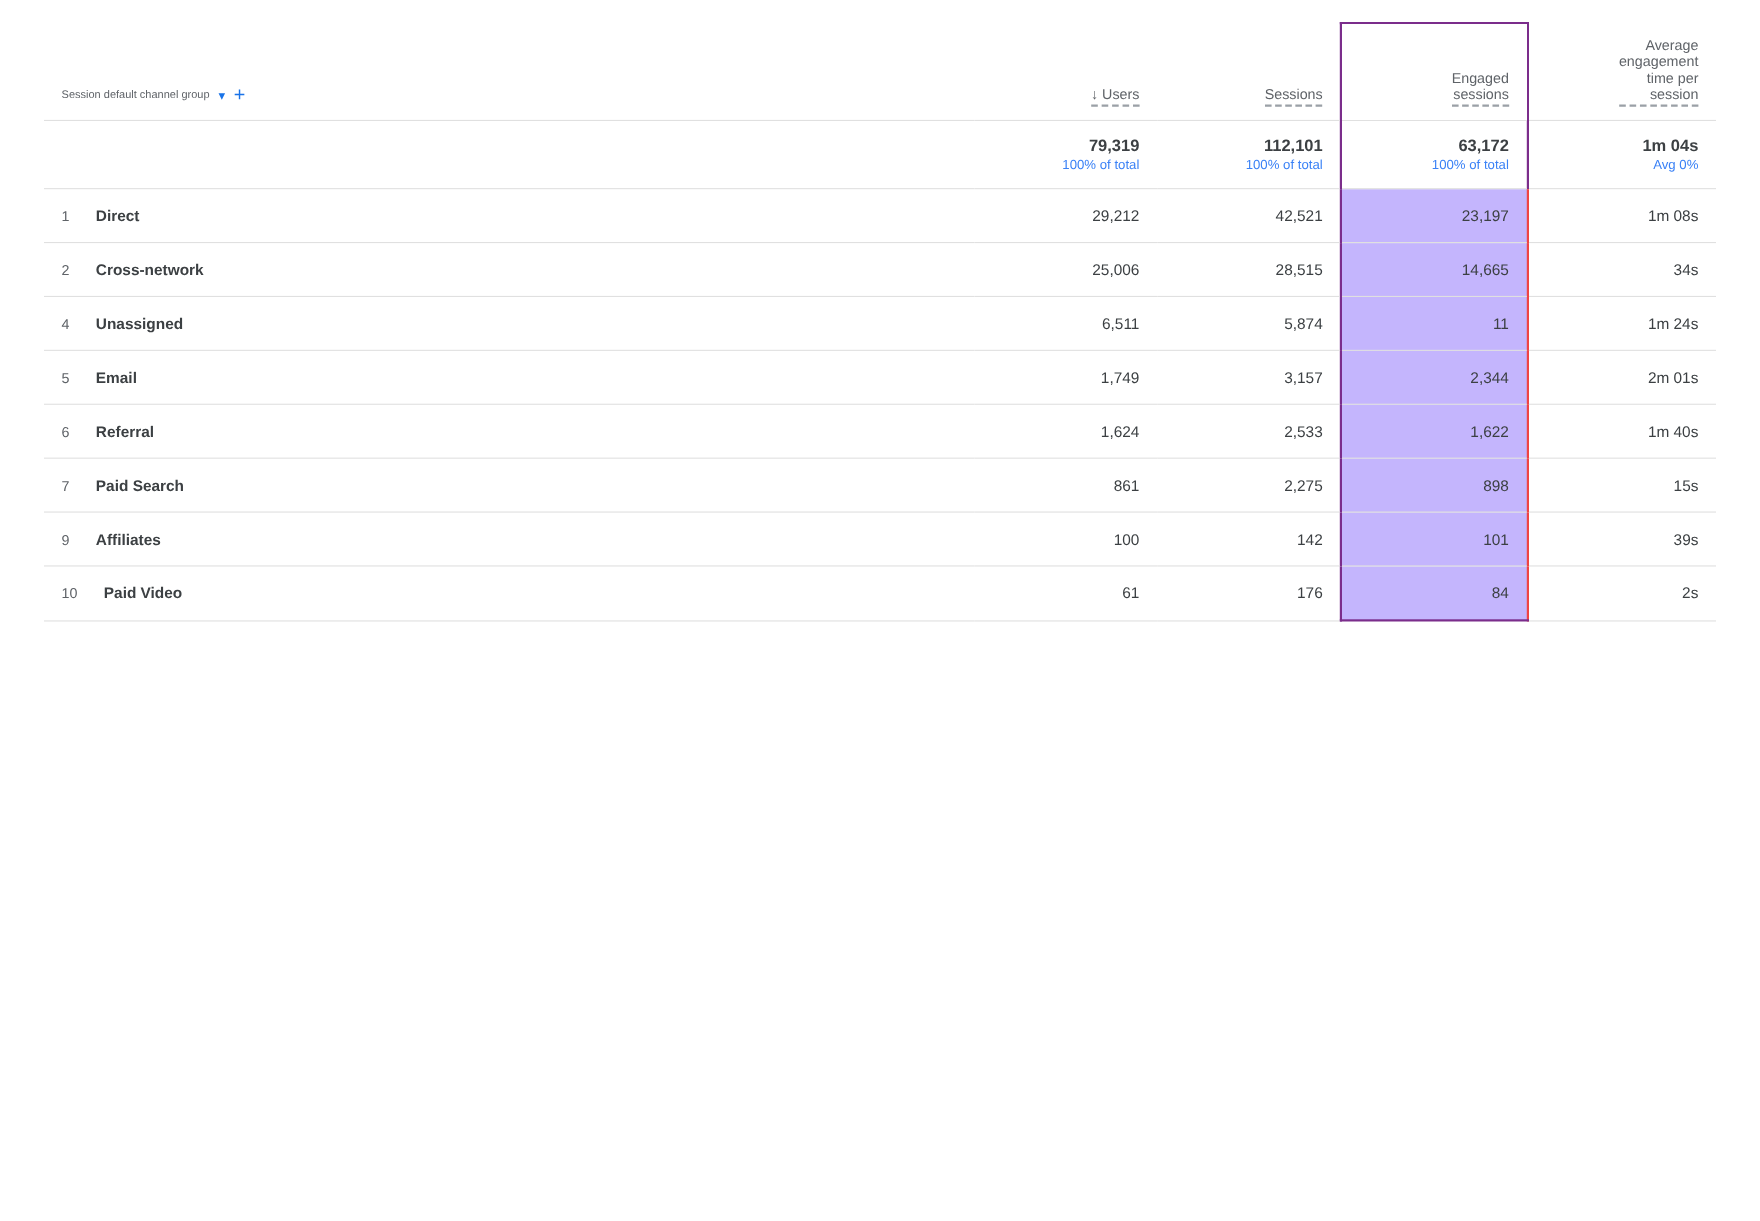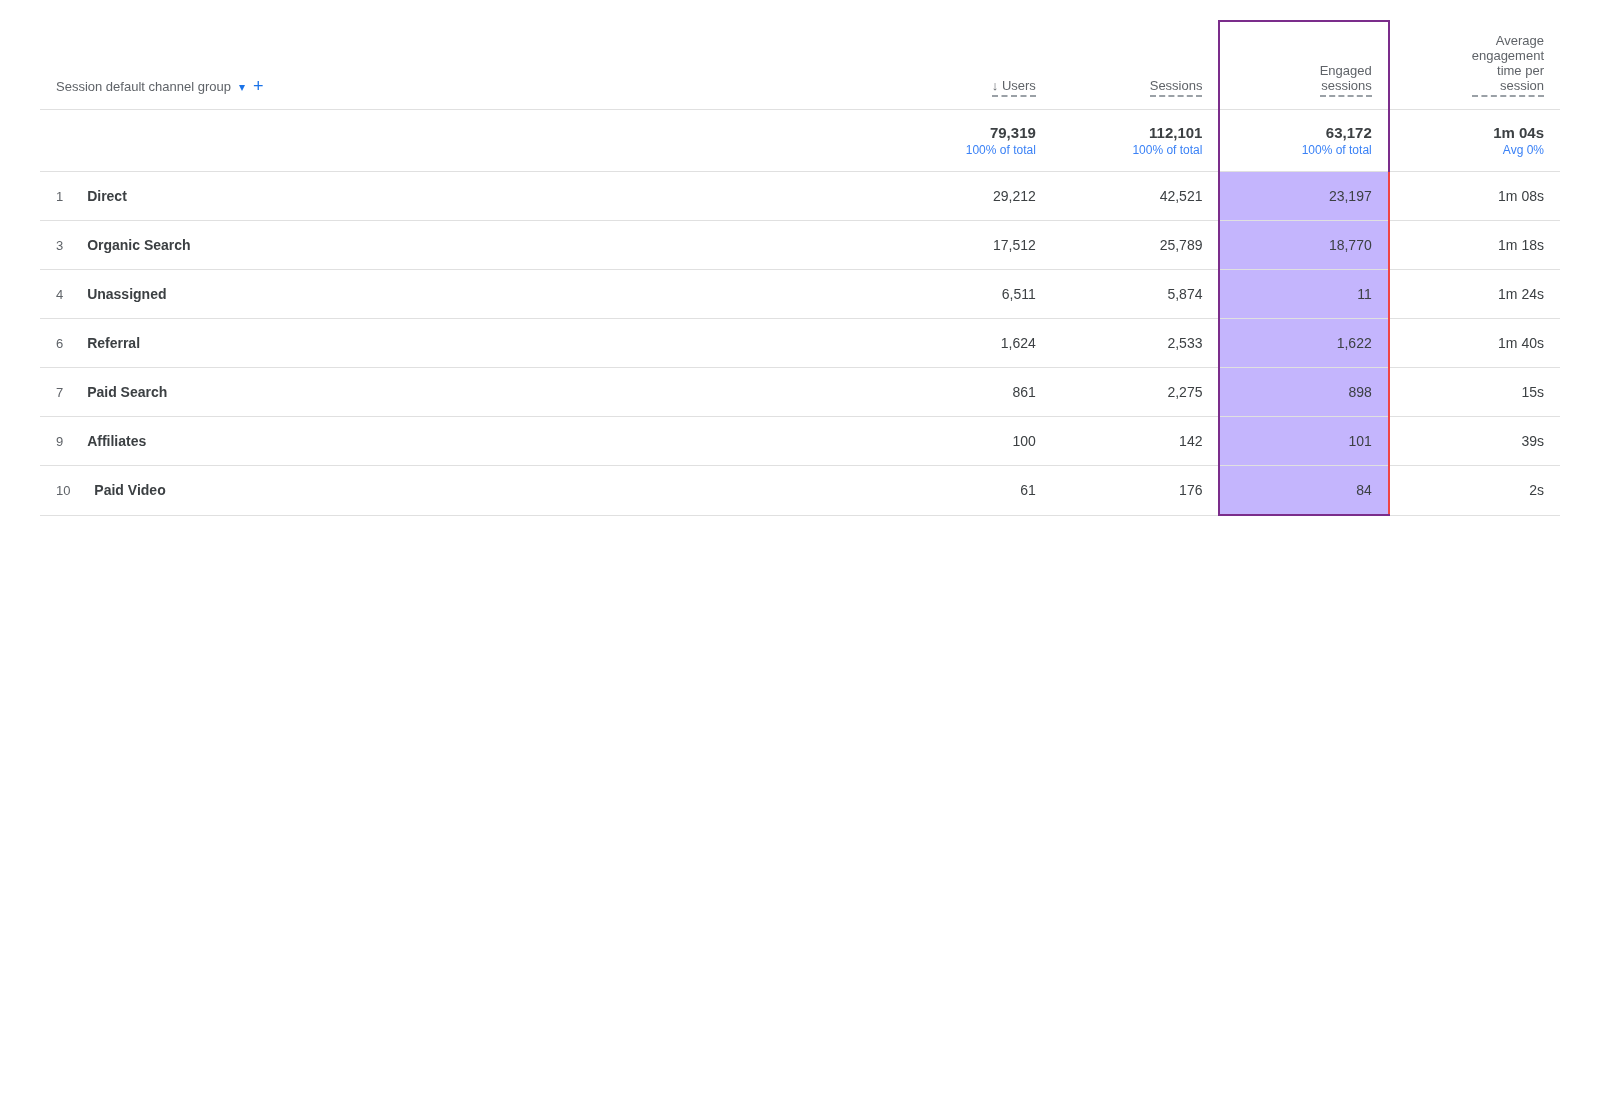--- a/index.html
+++ b/index.html
@@ -127,21 +127,21 @@
 
     
     .header-dim-area {
       display: flex;
       align-items: center;
       gap: 8px;
     }
 
     .header-dim-text {
       color: #5f6368;
-      font-size: 13px;
+      font-size: 10px;
     }
 
     .dropdown-arrow {
       color: #1a73e8;
       font-size: 12px;
     }
 
     .add-col-btn {
       color: #1a73e8;
       font-size: 18px;
@@ -216,52 +216,70 @@
       </td>
       <td class="highlighted-col">
         <span class="num-value">23,197</span>
       </td>
       <td>
         <span>1m 08s</span>
       </td>
     </tr>
         <tr class="data-row">
       <td class="dimension-col">
-        <span style="color:#5f6368; font-size:13px; margin-right:20px;">3</span>
-        <span class="row-name">Organic Search</span>
-      </td>
-      <td>
-        <span class="num-value">17,512</span>
-      </td>
-      <td>
-        <span class="num-value">25,789</span>
-      </td>
-      <td class="highlighted-col">
-        <span class="num-value">18,770</span>
-      </td>
-      <td>
-        <span>1m 18s</span>
+        <span style="color:#5f6368; font-size:13px; margin-right:20px;">2</span>
+        <span class="row-name">Cross-network</span>
+      </td>
+      <td>
+        <span class="num-value">25,006</span>
+      </td>
+      <td>
+        <span class="num-value">28,515</span>
+      </td>
+      <td class="highlighted-col">
+        <span class="num-value">14,665</span>
+      </td>
+      <td>
+        <span>34s</span>
       </td>
     </tr>
         <tr class="data-row">
       <td class="dimension-col">
         <span style="color:#5f6368; font-size:13px; margin-right:20px;">4</span>
         <span class="row-name">Unassigned</span>
       </td>
       <td>
         <span class="num-value">6,511</span>
       </td>
       <td>
         <span class="num-value">5,874</span>
       </td>
       <td class="highlighted-col">
         <span class="num-value">11</span>
       </td>
       <td>
         <span>1m 24s</span>
+      </td>
+    </tr>
+        <tr class="data-row">
+      <td class="dimension-col">
+        <span style="color:#5f6368; font-size:13px; margin-right:20px;">5</span>
+        <span class="row-name">Email</span>
+      </td>
+      <td>
+        <span class="num-value">1,749</span>
+      </td>
+      <td>
+        <span class="num-value">3,157</span>
+      </td>
+      <td class="highlighted-col">
+        <span class="num-value">2,344</span>
+      </td>
+      <td>
+        <span>2m 01s</span>
       </td>
     </tr>
         <tr class="data-row">
       <td class="dimension-col">
         <span style="color:#5f6368; font-size:13px; margin-right:20px;">6</span>
         <span class="row-name">Referral</span>
       </td>
       <td>
         <span class="num-value">1,624</span>
       </td>

